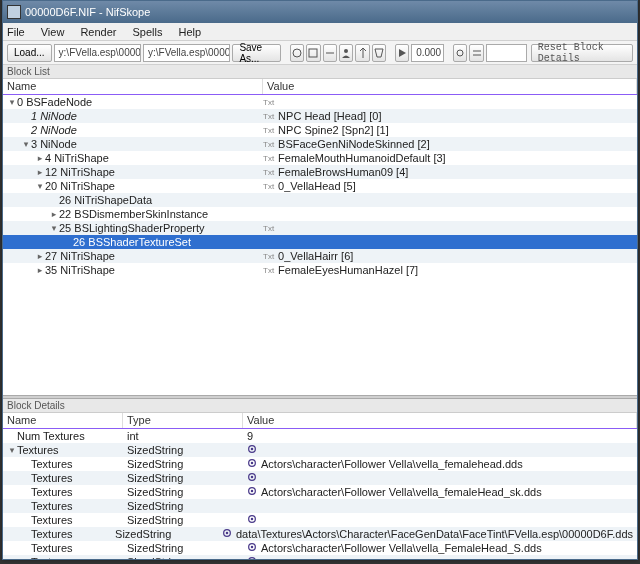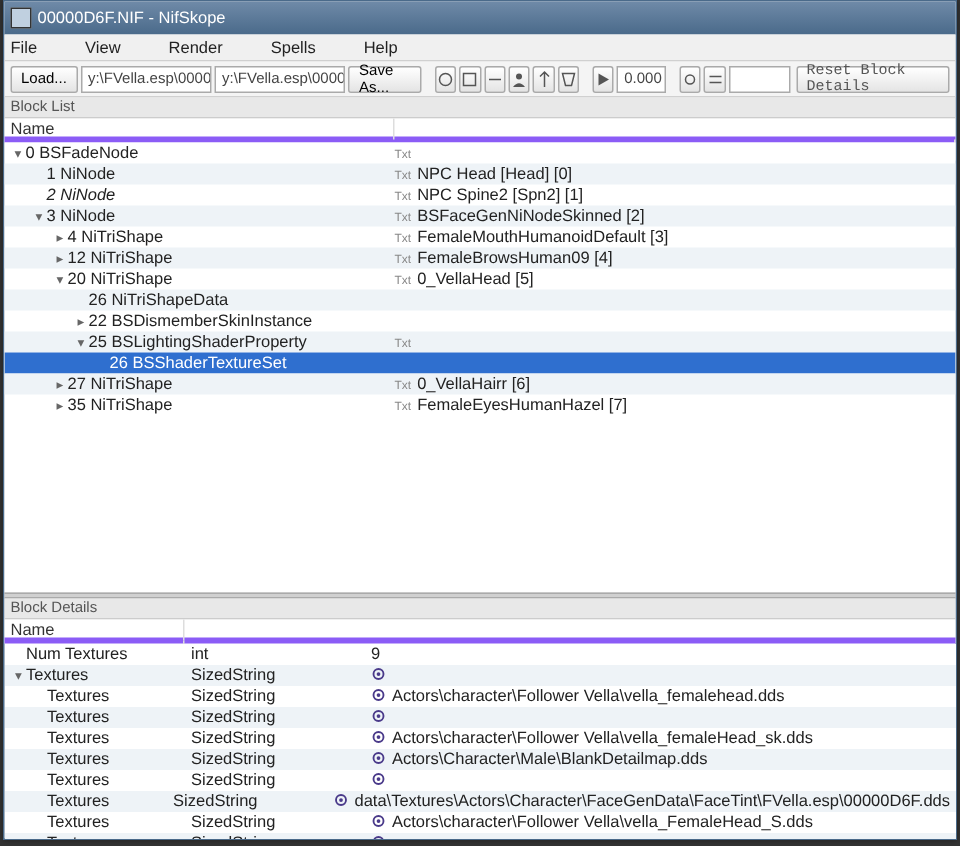--- a/index.html
+++ b/index.html
@@ -1,30 +1,30 @@
 <!DOCTYPE html>
 <html><head>
 <meta charset="utf-8">
 <style>
 * { margin:0; padding:0; box-sizing:border-box; font-family:"Segoe UI",Tahoma,sans-serif; font-size:11px; }
 body { background:#333; width:640px; height:564px; overflow:hidden; display:flex; justify-content:center; }
 .window { width:636px; height:560px; background:#fcfcfc; border:1px solid #4a6a8a; display:flex; flex-direction:column; box-shadow:0 0 4px rgba(0,0,0,.4); }
 .titlebar { height:22px; background:linear-gradient(#6f8aa8,#4a6a8a); display:flex; align-items:center; padding:0 4px; color:#fff; gap:4px; }
 .titlebar .icon { width:14px; height:14px; background:#c0d0e0; border:1px solid #333; }
-.menubar { height:18px; background:#f0f0f0; border-bottom:1px solid #d0d0d0; display:flex; align-items:center; padding:0 4px; gap:32px; }
+.menubar { height:18px; background:#f0f0f0; border-bottom:1px solid #d0d0d0; display:flex; align-items:center; padding:0 4px; gap:16px; }
 .menubar span { color:#222; }
 .toolbar { height:24px; background:#f4f4f4; border-bottom:1px solid #d0d0d0; display:flex; align-items:center; padding:0 4px; gap:2px; }
 .tbtn { height:18px; border:1px solid #aaa; background:linear-gradient(#fff,#e4e4e4); padding:0 6px; display:flex; align-items:center; border-radius:2px; font-size:10px; }
 .tfield { height:18px; border:1px solid #aaa; background:#fff; padding:0 4px; display:flex; align-items:center; font-size:10px; color:#444; width:110px; overflow:hidden; white-space:nowrap; }
 .tsep { width:6px; }
 .ticon { width:18px; height:18px; border:1px solid #aaa; background:linear-gradient(#fff,#e4e4e4); border-radius:2px; display:flex; align-items:center; justify-content:center; }
 .ticon svg { width:12px; height:12px; }
 .spacer { flex:1; }
 .section-hdr { height:14px; background:#e8e8e8; border-bottom:1px solid #ccc; padding:0 4px; font-size:10px; color:#555; display:flex; align-items:center; }
-.cols { height:16px; background:#fff; border-bottom:4px solid #8b5cf6; display:flex; font-size:10px; color:#333;flex-direction:column; }
+.cols { height:16px; background:#fff; border-bottom:1px solid #8b5cf6; display:flex; font-size:10px; color:#333; }
 .cols > div { border-right:1px solid #ddd; padding:1px 4px; }
 .tree { flex:1; background:#fff; overflow:auto; }
 .row { height:14px; display:flex; align-items:center; font-size:10px; color:#222; }
 .row.alt { background:#eef3f7; }
 .row.sel { background:#2f6fcf; color:#fff; }
 .name { display:flex; align-items:center; overflow:hidden; white-space:nowrap; }
 .tw { width:10px; text-align:center; color:#666; font-size:9px; }
 .row.sel .tw { color:#fff; }
 .val { display:flex; align-items:center; gap:4px; white-space:nowrap; }
 .txt { color:#888; font-size:8px; }
@@ -122,21 +122,21 @@
         <div class="name" style="width: 260px; padding-left: 4px;">
           <span class="tw">▾</span>
           <span>0 BSFadeNode</span>
         </div>
         <div class="val" style="flex: 1 1 0%;">
           <span class="txt">Txt</span>
           <span></span>
         </div>
       </div>
       <div class="row alt">
-        <div class="name" style="width: 260px; padding-left: 18px;">
+        <div class="name" style="width: 260px; padding-left: 18px; font-style: italic;">
           <span class="tw"></span>
           <span>1 NiNode</span>
         </div>
         <div class="val" style="flex: 1 1 0%;">
           <span class="txt">Txt</span>
           <span>NPC Head [Head] [0]</span>
         </div>
       </div>
       <div class="row">
         <div class="name" style="width: 260px; padding-left: 18px; font-style: italic;">
@@ -321,27 +321,20 @@
               </svg></span>
             <span>Actors\character\Follower Vella\vella_femaleHead_sk.dds</span>
           </div>
         </div>
         <div class="row alt">
           <div class="name" style="width: 120px; padding-left: 18px;">
             <span class="tw"></span>
             <span>Textures</span>
           </div>
           <div style="width: 120px; padding: 0px 4px;">SizedString</div>
-          <div class="val" style="flex: 1 1 0%; padding: 0px 4px;">
-            <span><svg class="geari" viewBox="0 0 12 12">
-                <circle cx="6" cy="6" r="4" fill="none" stroke="currentColor" stroke-width="1.5"></circle>
-                <circle cx="6" cy="6" r="1.5" fill="currentColor"></circle>
-              </svg></span>
-            <span>Actors\Character\Male\BlankDetailmap.dds</span>
-          </div>
         </div>
         <div class="row">
           <div class="name" style="width: 120px; padding-left: 18px;">
             <span class="tw"></span>
             <span>Textures</span>
           </div>
           <div style="width: 120px; padding: 0px 4px;">SizedString</div>
           <div class="val" style="flex: 1 1 0%; padding: 0px 4px;">
             <span><svg class="geari" viewBox="0 0 12 12">
                 <circle cx="6" cy="6" r="4" fill="none" stroke="currentColor" stroke-width="1.5"></circle>

